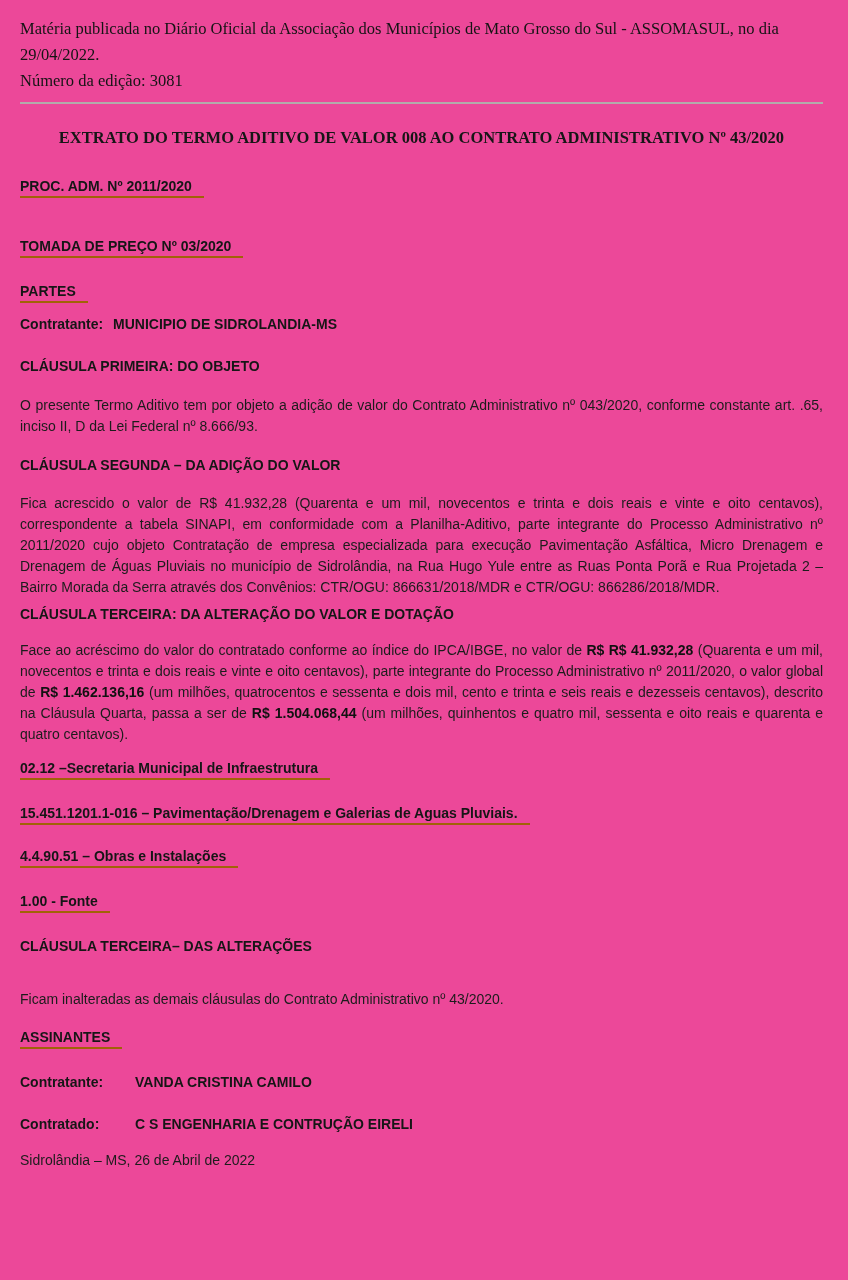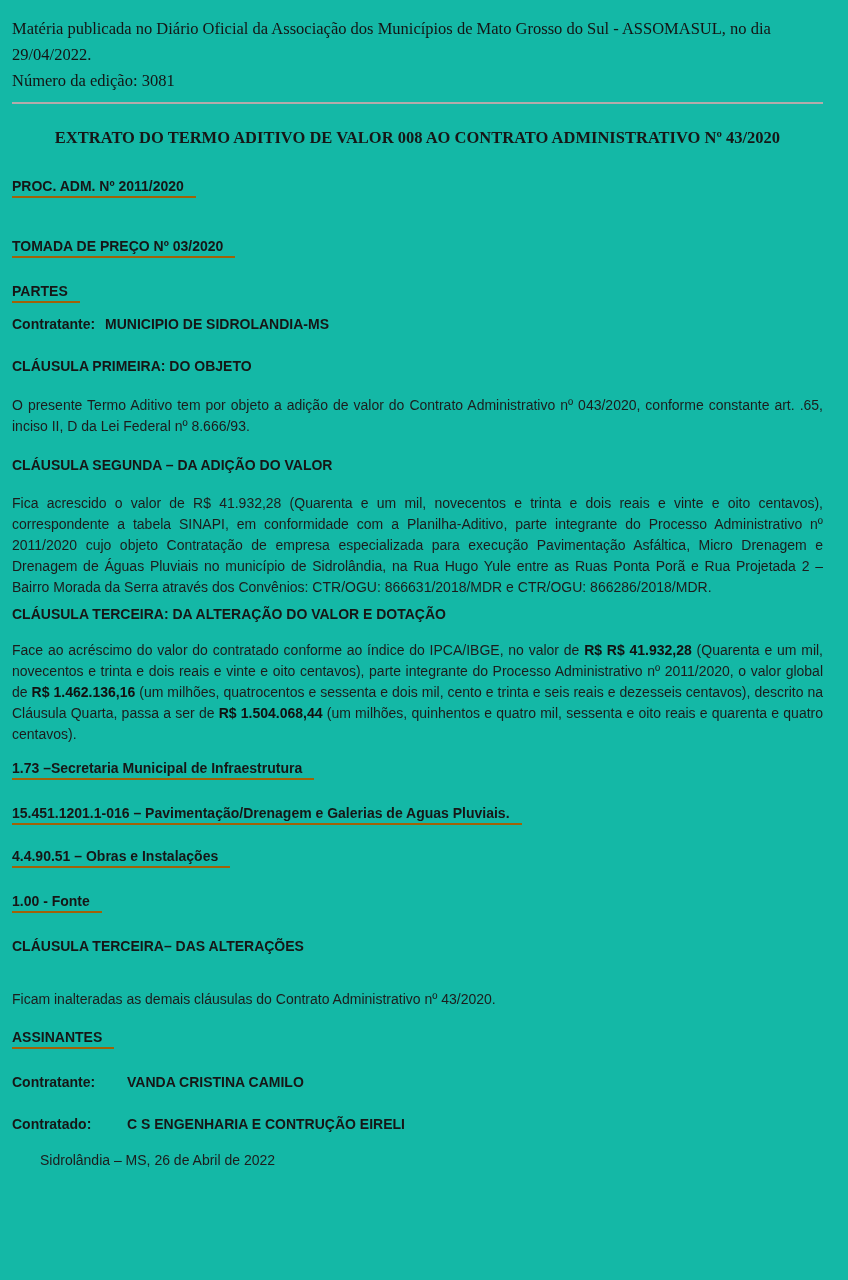--- a/index.html
+++ b/index.html
@@ -5,22 +5,22 @@
   html, body {
     margin: 0;
     padding: 0;
     background: #ffffff;
   }
   .page {
     position: relative;
     width: 848px;
     height: 1280px;
     box-sizing: border-box;
-    padding: 16px 25px 0 12px;
-    background: #14b8a6;
+    padding: 16px 25px 0 20px;
+    background: #ec4899;
     color: #161616;
     overflow: hidden;
   }
   .serif {
     font-family: "Liberation Serif", "DejaVu Serif", serif;
   }
   .sans {
     font-family: "Liberation Sans", "DejaVu Sans", sans-serif;
   }
   .header-note {
@@ -81,21 +81,20 @@
   }
   .label-row .row-label {
     flex: 0 0 auto;
   }
   .label-row.narrow-gap .row-label { width: 93px; }
   .label-row.wide-gap .row-label { width: 115px; }
   .footer-date {
     font-size: 14px;
     line-height: 17px;
     color: #1c1c1c;
-    margin-left: 28px;
   }
 </style>
 </head>
 <body>
 
 <div class="page">
 
   <div class="header-note serif">Matéria publicada no Diário Oficial da Associação dos Municípios de Mato Grosso do Sul - ASSOMASUL, no dia 29/04/2022.</div>
   <div class="header-note serif">Número da edição: 3081</div>
 
@@ -123,21 +122,21 @@
 
   <div class="b-heading sans" style="margin-top:20px;">CLÁUSULA SEGUNDA – DA ADIÇÃO DO VALOR</div>
   <div class="para sans" style="margin-top:19px;">Fica acrescido o valor de R$ 41.932,28 (Quarenta e um mil, novecentos e trinta e dois reais e vinte e oito centavos), correspondente a tabela SINAPI, em conformidade com a Planilha-Aditivo, parte integrante do Processo Administrativo nº 2011/2020 cujo objeto Contratação de empresa especializada para execução Pavimentação Asfáltica, Micro Drenagem e Drenagem de Águas Pluviais no município de Sidrolândia, na Rua Hugo Yule entre as Ruas Ponta Porã e Rua Projetada 2 – Bairro Morada da Serra através dos Convênios: CTR/OGU: 866631/2018/MDR e CTR/OGU: 866286/2018/MDR.</div>
 
   <div class="b-heading sans" style="margin-top:8px;">CLÁUSULA TERCEIRA: DA ALTERAÇÃO DO VALOR E DOTAÇÃO</div>
   <div class="para sans" style="margin-top:17px;">
     <span>Face ao acréscimo do valor do contratado conforme ao índice do IPCA/IBGE, no valor de </span><span class="seg-bold">R$ R$ 41.932,28</span><span> (Quarenta e um mil, novecentos e trinta e dois reais e vinte e oito centavos), parte integrante do Processo Administrativo nº 2011/2020, o valor global de </span><span class="seg-bold">R$ 1.462.136,16</span><span> (um milhões, quatrocentos e sessenta e dois mil, cento e trinta e seis reais e dezesseis centavos), descrito na Cláusula Quarta, passa a ser de </span><span class="seg-bold">R$ 1.504.068,44</span><span> (um milhões, quinhentos e quatro mil, sessenta e oito reais e quarenta e quatro centavos).</span>
   </div>
 
   <div class="u-heading sans" style="margin-top:15px;">
-    <span class="u-inner">1.73 –Secretaria Municipal de Infraestrutura</span>
+    <span class="u-inner">02.12 –Secretaria Municipal de Infraestrutura</span>
   </div>
   <div class="u-heading sans" style="margin-top:25px;">
     <span class="u-inner">15.451.1201.1-016 – Pavimentação/Drenagem e Galerias de Aguas Pluviais.</span>
   </div>
   <div class="u-heading sans" style="margin-top:23px;">
     <span class="u-inner">4.4.90.51 – Obras e Instalações</span>
   </div>
   <div class="u-heading sans" style="margin-top:25px;">
     <span class="u-inner">1.00 - Fonte</span>
   </div>

